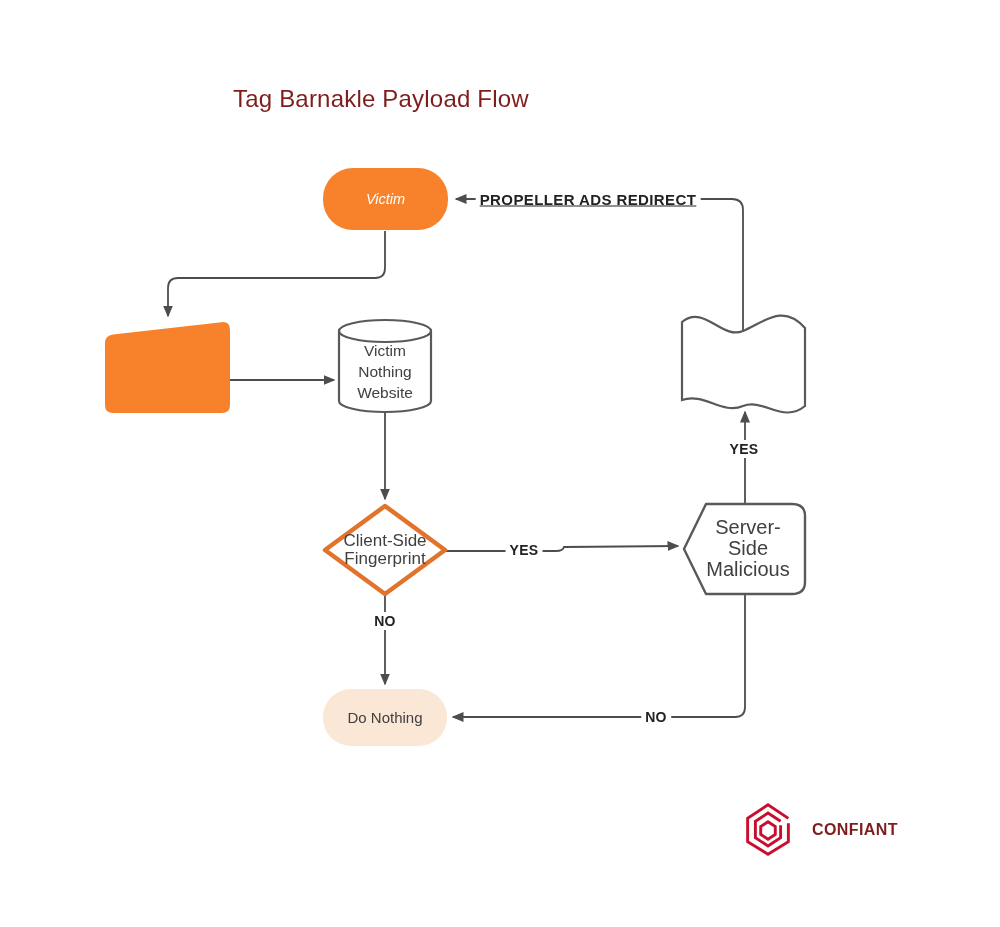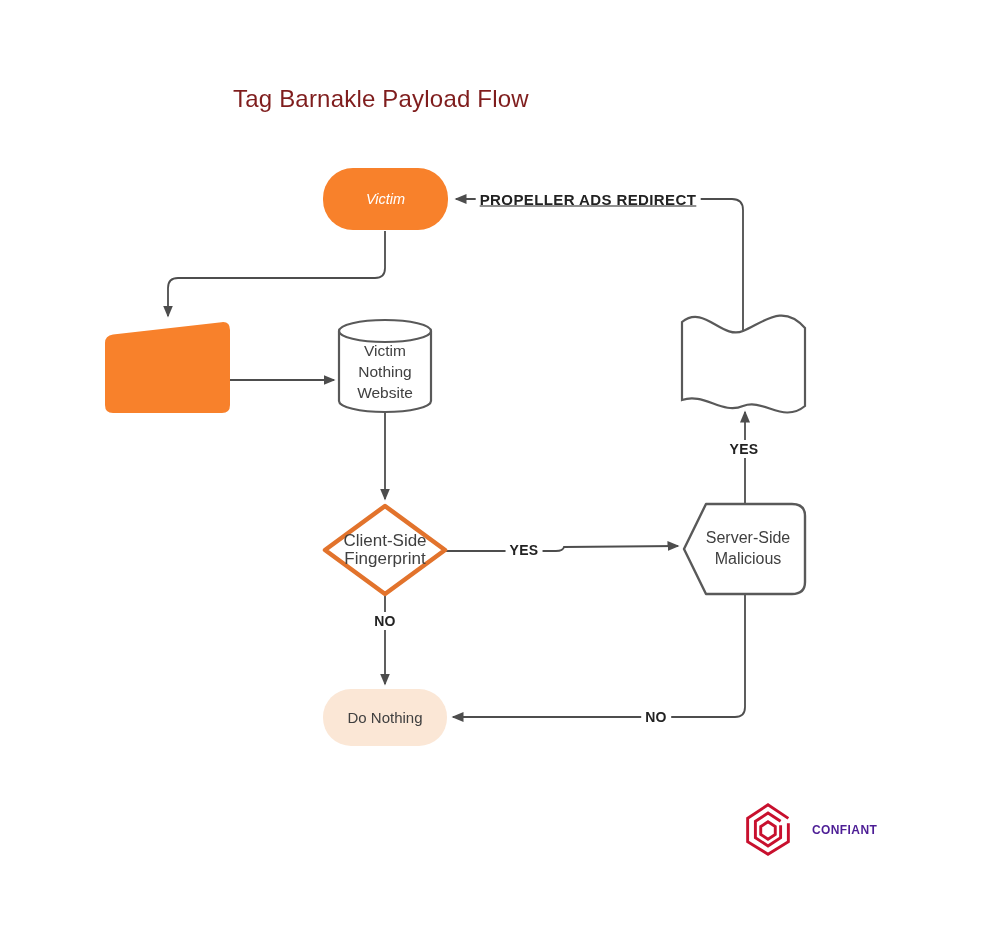--- a/index.html
+++ b/index.html
@@ -30,22 +30,22 @@
     position:absolute;z-index:4;transform:translate(-50%,-50%);
     background:#ffffff;padding:1px 4px;font-weight:bold;font-size:14px;
     color:#222222;white-space:nowrap;letter-spacing:0.3px;
   }
   .edge-label.big{font-size:15px;letter-spacing:0.4px;text-decoration:underline;}
   .brand{
     position:absolute;left:736px;top:797px;width:230px;height:66px;z-index:3;
     display:flex;align-items:center;
   }
   .brand-name{
-    margin-left:12px;font-size:12px;font-weight:bold;letter-spacing:0.4px;
-    color:#4c1d95;
+    margin-left:12px;font-size:16px;font-weight:bold;letter-spacing:0.4px;
+    color:#7f1d1d;
   }
 </style>
 </head>
 <body>
 
 <div class="canvas">
 
   <div class="diagram-title">Tag Barnakle Payload Flow</div>
 
   <svg class="layer" width="1000" height="927" viewBox="0 0 1000 927">
@@ -91,21 +91,21 @@
     <span>Nothing</span>
     <span>Website</span>
   </div>
 
 
   <div class="node-label" style="left:330px;top:524px;width:110px;height:52px;font-size:17px;line-height:18px;">
     <span>Client-Side</span>
     <span>Fingerprint</span>
   </div>
 
-  <div class="node-label" style="left:697px;top:517px;width:102px;height:62px;font-size:16px;line-height:21px;">
+  <div class="node-label" style="left:697px;top:517px;width:102px;height:62px;font-size:20px;line-height:21px;">
     <span>Server-Side</span>
     <span>Malicious</span>
   </div>
 
   <div class="node-label" style="left:323px;top:689px;width:124px;height:57px;font-size:15px;">Do Nothing</div>
 
   <div class="edge-label big" style="left:588px;top:199px;">PROPELLER ADS REDIRECT</div>
   <div class="edge-label" style="left:524px;top:550px;">YES</div>
   <div class="edge-label" style="left:385px;top:621px;">NO</div>
   <div class="edge-label" style="left:744px;top:449px;">YES</div>

